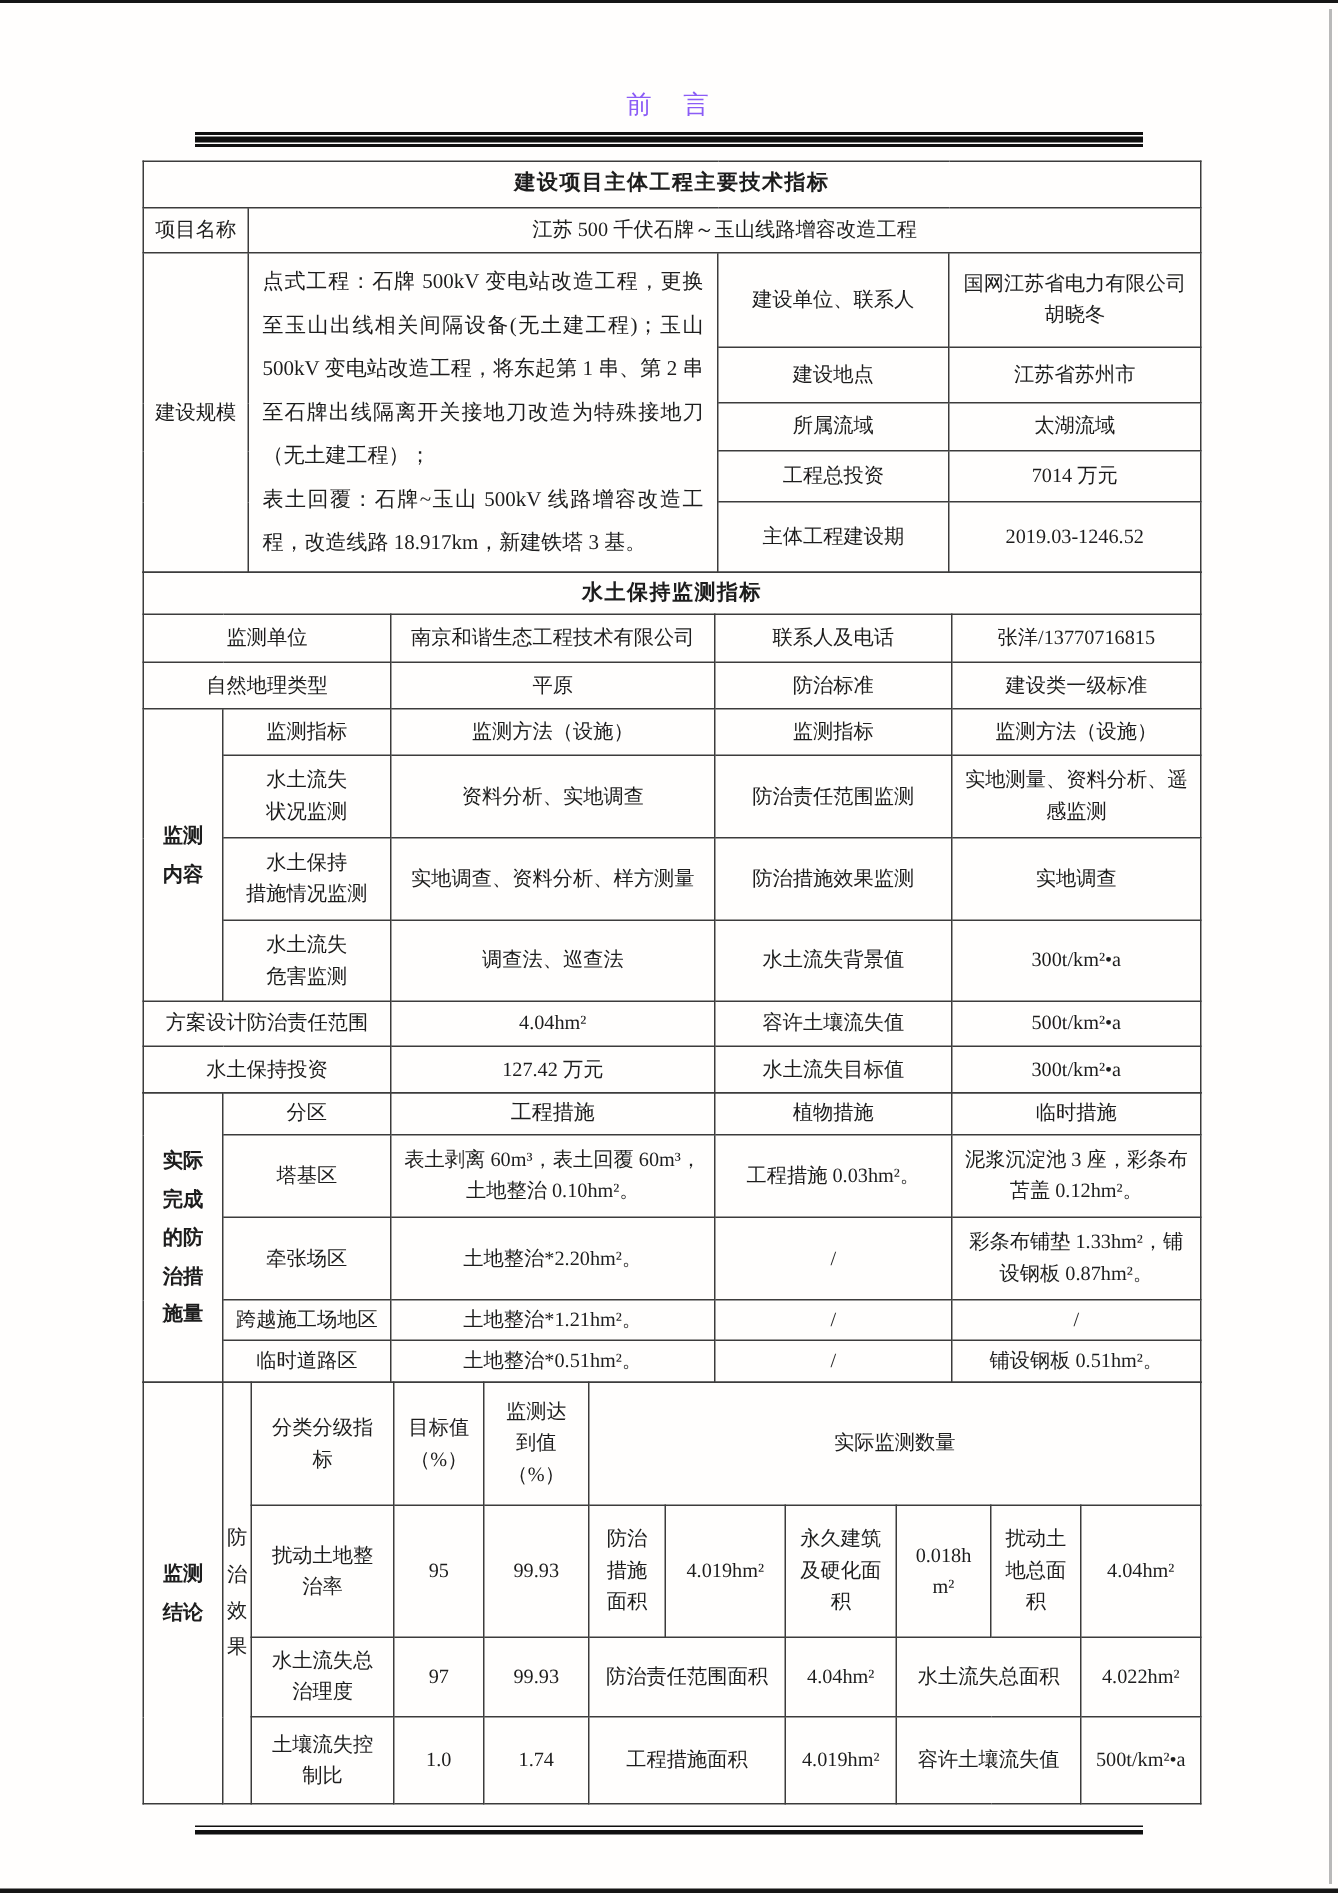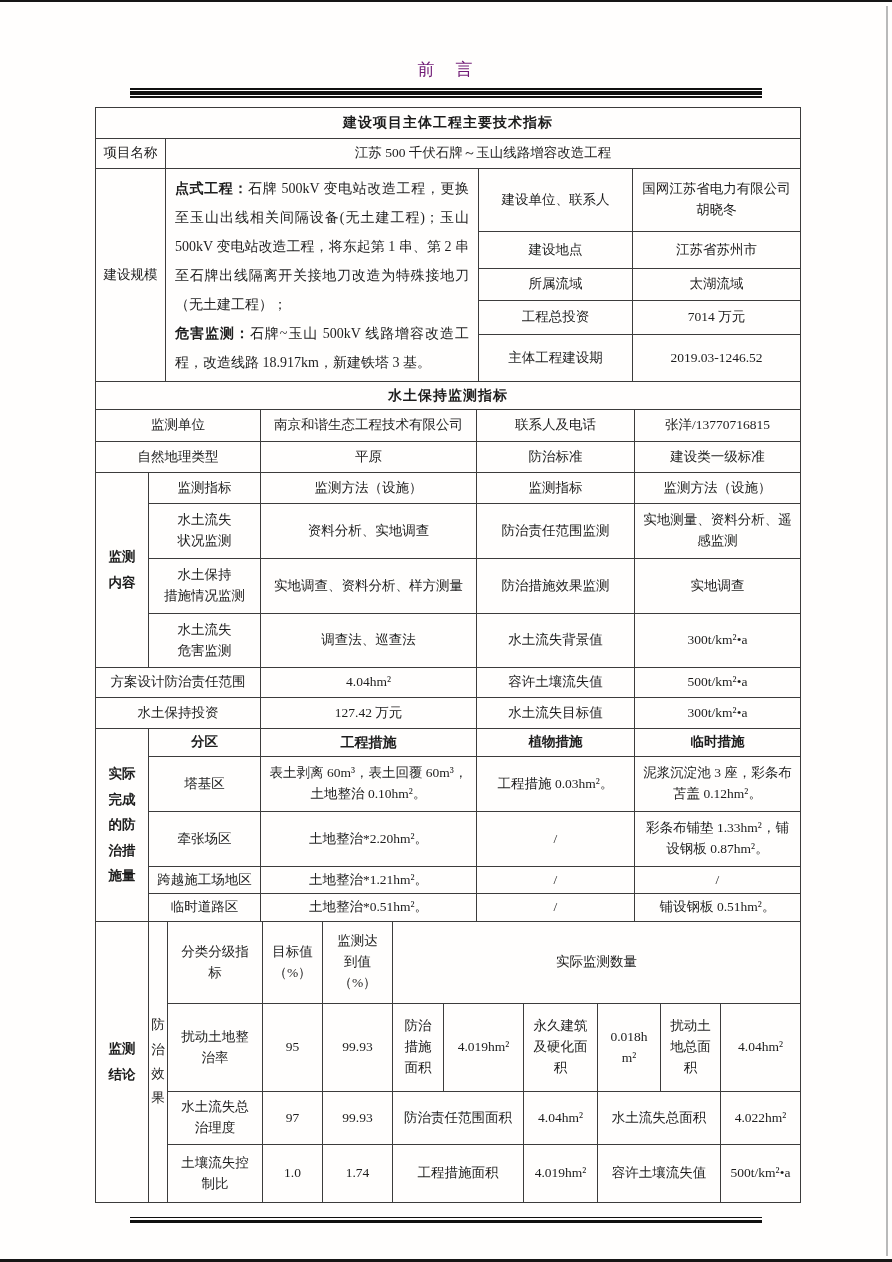--- a/index.html
+++ b/index.html
@@ -2,33 +2,33 @@
 <html><head>
 <meta charset="utf-8">
 <style>
   html,body{margin:0;padding:0;background:#e8e8e8;}
   .page{position:relative;width:892px;height:1262px;background:#fffefd;margin:0 auto;
         font-family:"Liberation Serif","DejaVu Serif",serif;color:#1d1d1d;overflow:hidden;}
   .edge-top{position:absolute;top:0;left:0;width:100%;height:2px;background:#161616;}
   .edge-bottom{position:absolute;bottom:0;left:0;width:100%;height:3px;background:#161616;}
   .edge-right{position:absolute;top:6px;right:4px;width:2px;height:1250px;background:#b9b9b9;}
 
-  .preface{padding-top:58px;text-align:center;font-size:17px;color:#701a75;
+  .preface{padding-top:58px;text-align:center;font-size:17px;color:#8b5cf6;
            white-space:pre;letter-spacing:2px;}
   .rule3{width:632px;margin:7px auto 0;border-top:2px solid #101010;border-bottom:2px solid #101010;padding:1px 0;}
   .rule3 .mid{height:4px;background:#101010;}
   .doc-title{margin-top:19px;text-align:center;font-size:15.5px;font-weight:bold;letter-spacing:.5px;}
 
   .tblwrap{margin:10px 0 0 95px;width:705px;}
   table{border-collapse:collapse;table-layout:fixed;width:705px;margin-top:-1px;}
   td,th{border:1px solid #3c3c3c;text-align:center;vertical-align:middle;
         font-size:13.5px;font-weight:normal;padding:2px 4px;white-space:pre-line;
         overflow:hidden;line-height:1.55;}
   th.sec{font-size:14px;font-weight:bold;letter-spacing:1px;}
-  .b{font-weight:bold;}
+  .b{font-weight:normal;}
   .desc{ text-align:justify;white-space:normal;padding:5px 9px 4px 9px;font-size:14px;line-height:29px;vertical-align:top;}
   .desc p{margin:0;}
   .slash{font-size:13.5px;}
   .vlab{line-height:1.9;font-weight:bold;}
 
   .footer-rule{width:632px;margin:14px 0 0 130px;border-top:1px solid #101010;padding-top:2px;}
   .footer-rule .mid{height:3px;background:#101010;}
 </style>
 </head>
 <body>
@@ -57,21 +57,21 @@
         <th class="sec" colspan="4" style="height:26px">建设项目主体工程主要技术指标</th>
       </tr>
       <tr>
         <td style="height:25px">项目名称</td>
         <td colspan="3">江苏 500 千伏石牌～玉山线路增容改造工程</td>
       </tr>
       <tr>
         <td rowspan="5">建设规模</td>
         <td rowspan="5" class="desc">
           <p><span class="b">点式工程：</span><span>石牌 500kV 变电站改造工程，更换至玉山出线相关间隔设备(无土建工程)；玉山 500kV 变电站改造工程，将东起第 1 串、第 2 串至石牌出线隔离开关接地刀改造为特殊接地刀（无土建工程）；</span></p>
-          <p><span class="b">危害监测：</span><span>石牌~玉山 500kV 线路增容改造工程，改造线路 18.917km，新建铁塔 3 基。</span></p>
+          <p><span class="b">表土回覆：</span><span>石牌~玉山 500kV 线路增容改造工程，改造线路 18.917km，新建铁塔 3 基。</span></p>
         </td>
         <td style="height:53px">建设单位、联系人</td>
         <td>国网江苏省电力有限公司
 胡晓冬</td>
       </tr>
       <tr>
         <td style="height:29px">建设地点</td>
         <td>江苏省苏州市</td>
       </tr>
       <tr>

